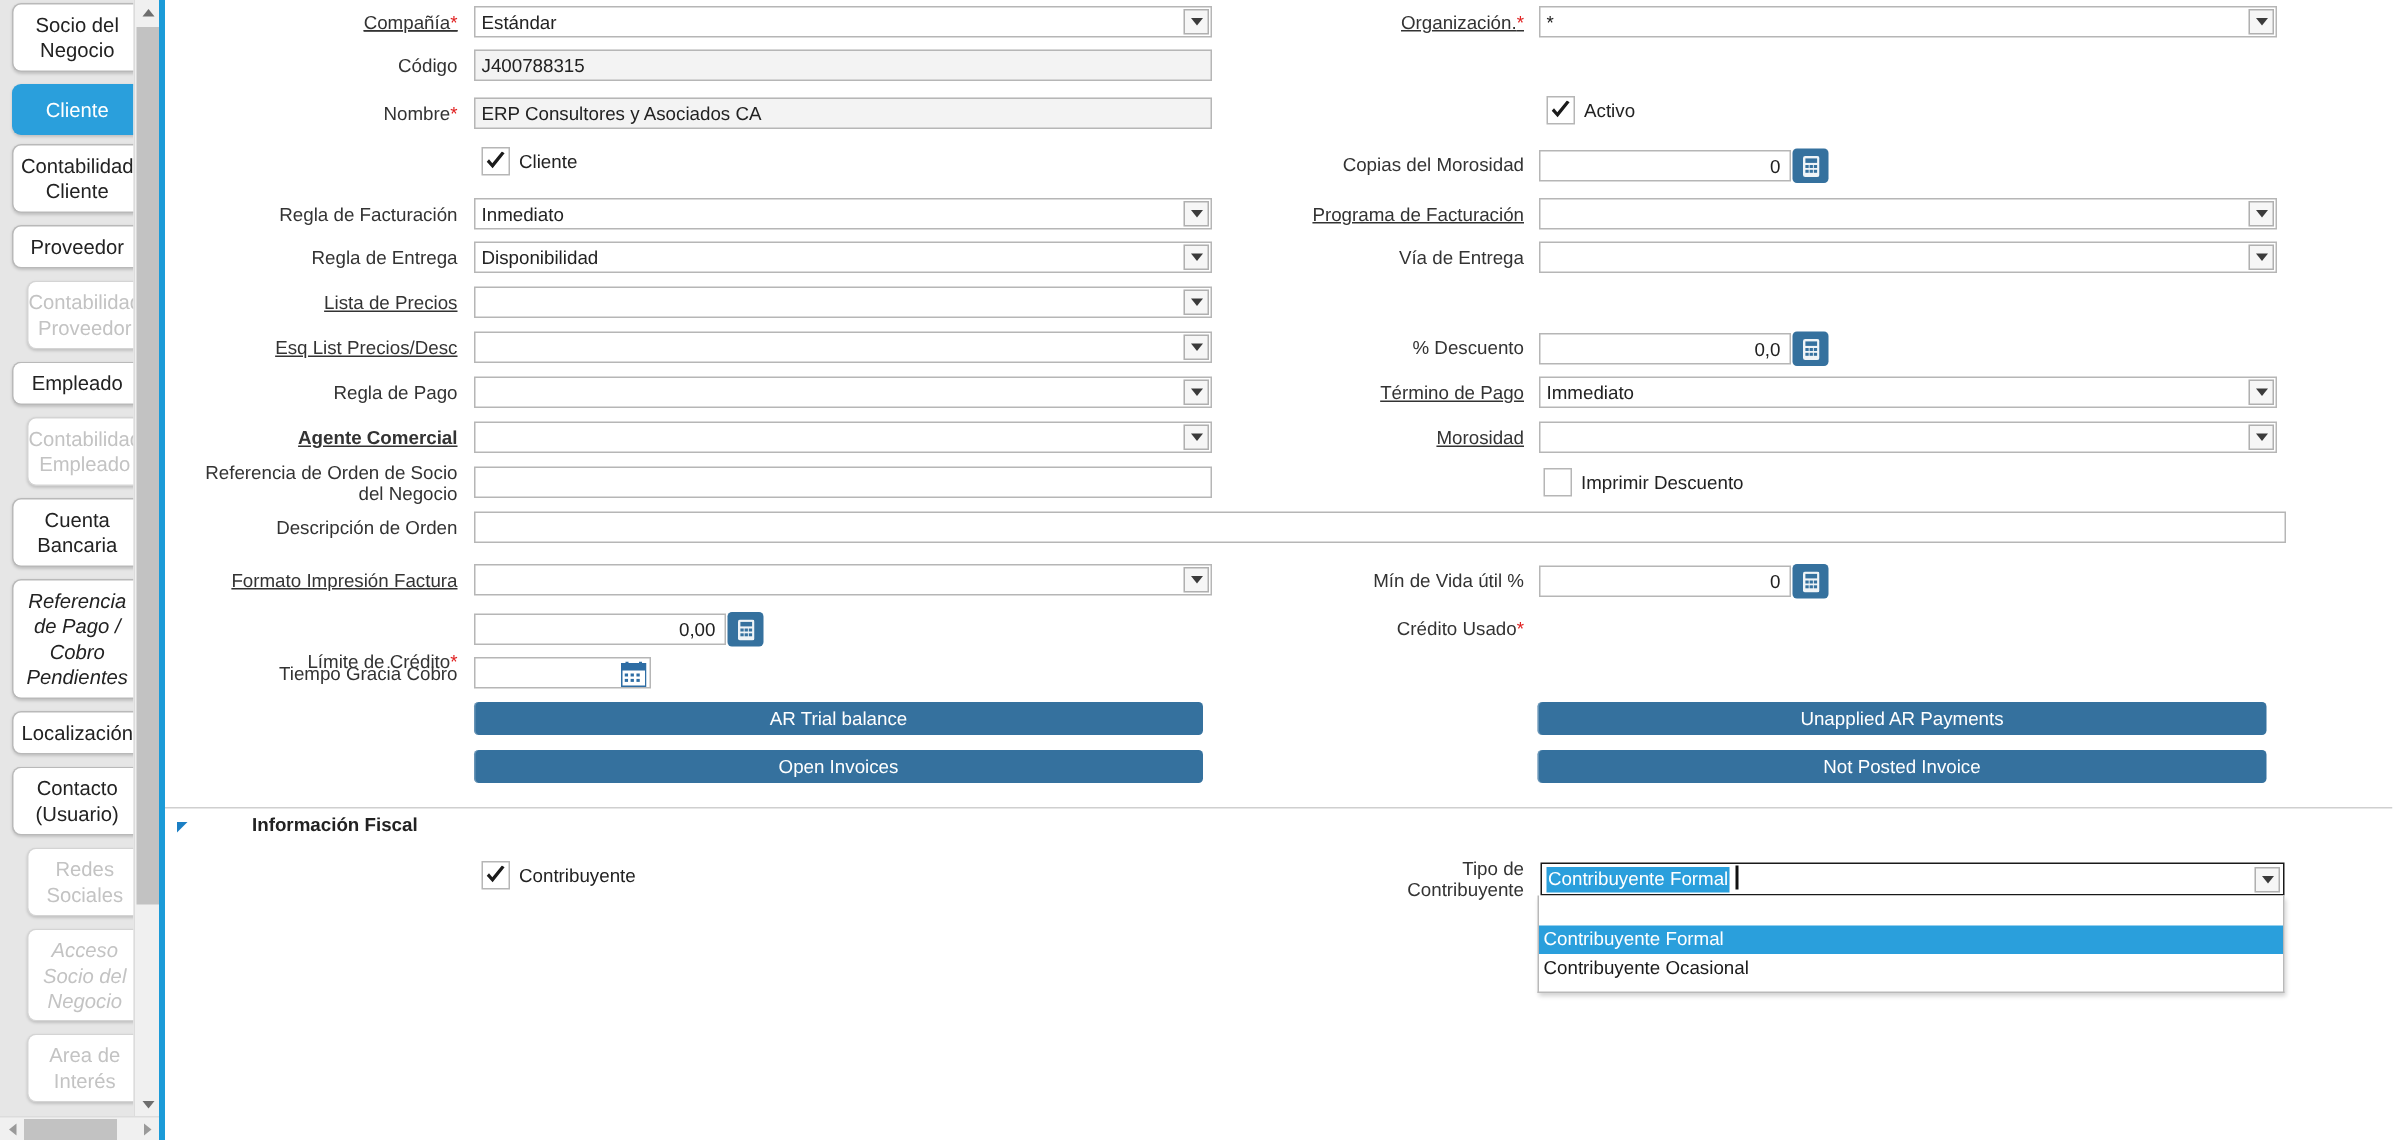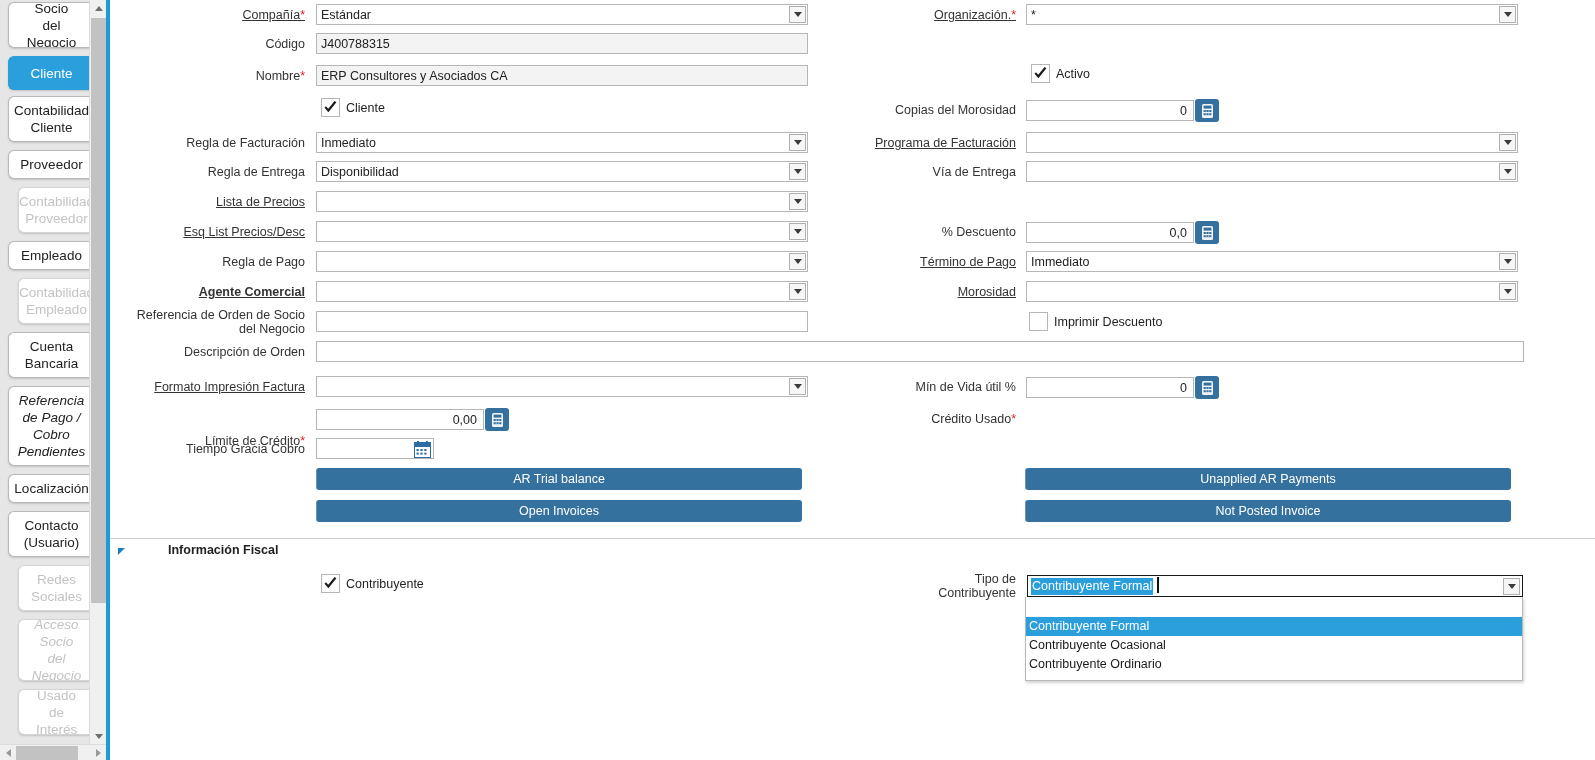--- a/index.html
+++ b/index.html
@@ -24,21 +24,21 @@
     background: #ffffff;
     border: 1px solid #b9b9b9;
     border-right: none;
     border-radius: 6px 0 0 6px;
     box-shadow: 0 1px 2px rgba(0,0,0,.16);
     display: flex; align-items: center; justify-content: center;
     text-align: center;
     font-size: 13.5px;
     color: #222;
     line-height: 17px;
-    padding: 2px 17px;
+    padding: 2px 6px;
     cursor: pointer;
     overflow: hidden;
   }
   .railtab.active {
     background: #2a9fdc;
     border-color: #2a9fdc;
     color: #ffffff;
     left: 8px;
   }
   .railtab.disabled { color: #c3c3c3; border-color: #d4d4d4; left: 18px; width: 76px; }
@@ -255,21 +255,21 @@
     <div class="railtab" style="top: 511px; height: 46px;">
       <span>Contacto (Usuario)</span>
     </div>
     <div class="railtab disabled" style="top: 565px; height: 46px;">
       <span>Redes Sociales</span>
     </div>
     <div class="railtab disabled italic" style="top: 619px; height: 62px;">
       <span>Acceso Socio del Negocio</span>
     </div>
     <div class="railtab disabled" style="top: 689px; height: 46px;">
-      <span>Usado de Interés</span>
+      <span>Area de Interés</span>
     </div>
   </div>
 
 <div id="rail-scroll">
   <div class="sb-arrow up">
       <span class="tri up"></span>
     </div>
   <div id="rail-thumb"></div>
   <div class="sb-arrow down">
       <span class="tri down"></span>
@@ -639,15 +639,14 @@
       <span id="dd-sel-text">Contribuyente Formal</span>
       <span class="arrowbtn" style="right:2px;top:2px">
         <span class="tri down"></span>
       </span>
     </div>
     <div id="dd-caret"></div>
     <div id="dd-list">
       <div class="ddopt blank"><span></span></div>
       <div class="ddopt sel"><span>Contribuyente Formal</span></div>
       <div class="ddopt"><span>Contribuyente Ocasional</span></div>
-      <div class="ddopt"><span>Contribuyente Ordinario</span></div>
     </div>
   </div>
 
 </body></html>

